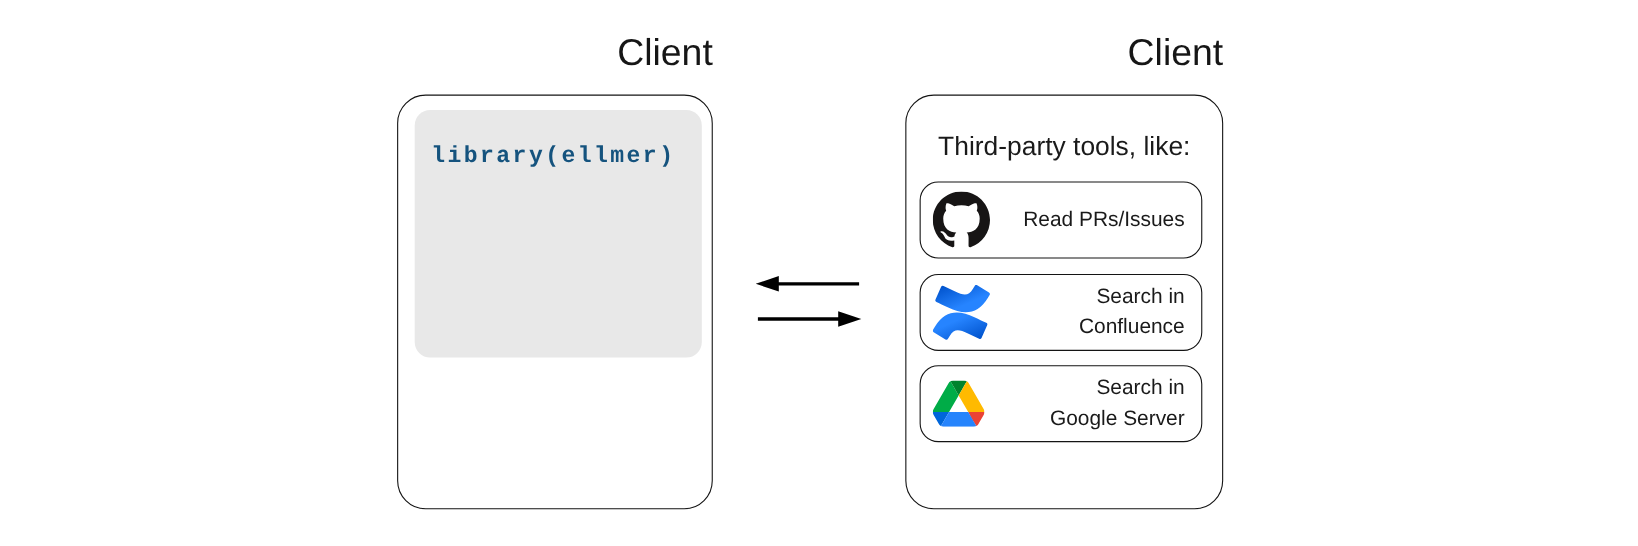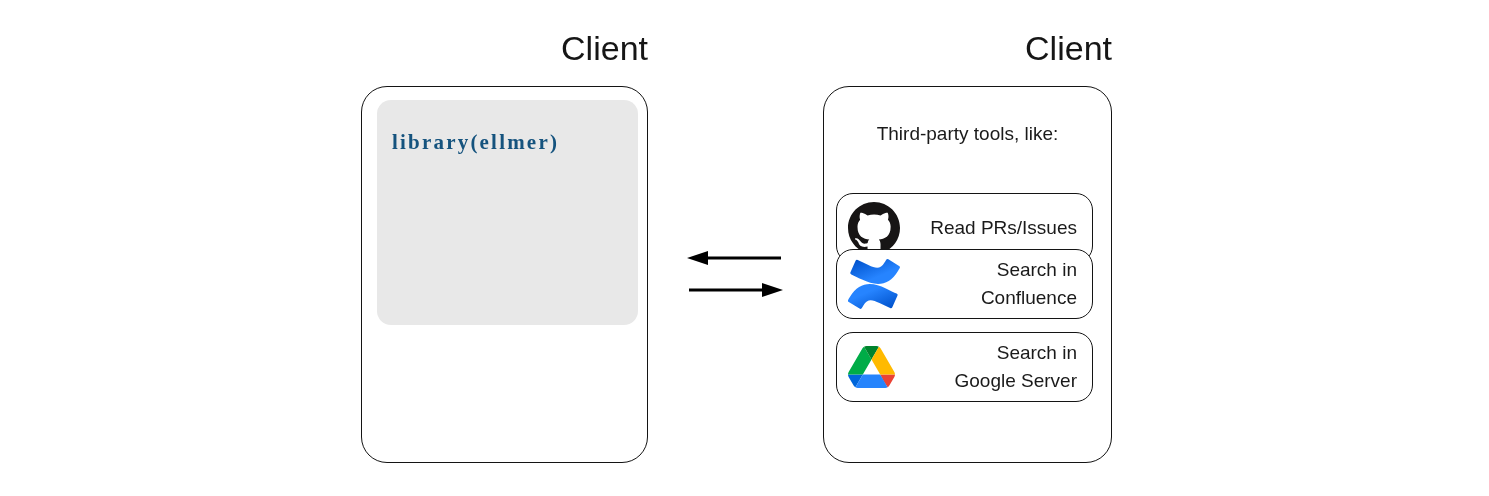--- a/index.html
+++ b/index.html
@@ -42,57 +42,57 @@
   .code-block {
     position: absolute;
     left: 377px;
     top: 100px;
     width: 261px;
     height: 225px;
     background: #E8E8E8;
     border-radius: 14px;
     box-sizing: border-box;
     padding: 30px 8px 0 15px;
-    font-family: Liberation Serif, serif;
+    font-family: Liberation Mono, monospace;
     font-weight: bold;
     font-size: 21px;
     letter-spacing: 2.2px;
     color: #15537E;
   }
   .stmt { margin: 0 0 14px 0; }
   .code-line {
     white-space: pre;
     line-height: 25px;
   }
 
   .server-subtitle {
     position: absolute;
     left: 823px;
     top: 122px;
     width: 289px;
     text-align: center;
-    font-size: 19px;
+    font-size: 24px;
     line-height: 24px;
     color: #1a1a1a;
   }
 
   .tool-row {
     position: absolute;
     left: 836px;
     width: 257px;
     height: 70px;
     border: 1.5px solid #141414;
     border-radius: 17px;
     box-sizing: border-box;
     background: #ffffff;
     display: flex;
     align-items: center;
     padding: 0 15px 0 11px;
   }
-  #tool-row-0 { top: 165px; margin-top: 28px; }
+  #tool-row-0 { top: 165px; }
   #tool-row-1 { top: 249px; }
   #tool-row-2 { top: 332px; }
 
   .tool-icon {
     flex: 0 0 auto;
     display: flex;
     align-items: center;
     justify-content: center;
   }
   .tool-label {

